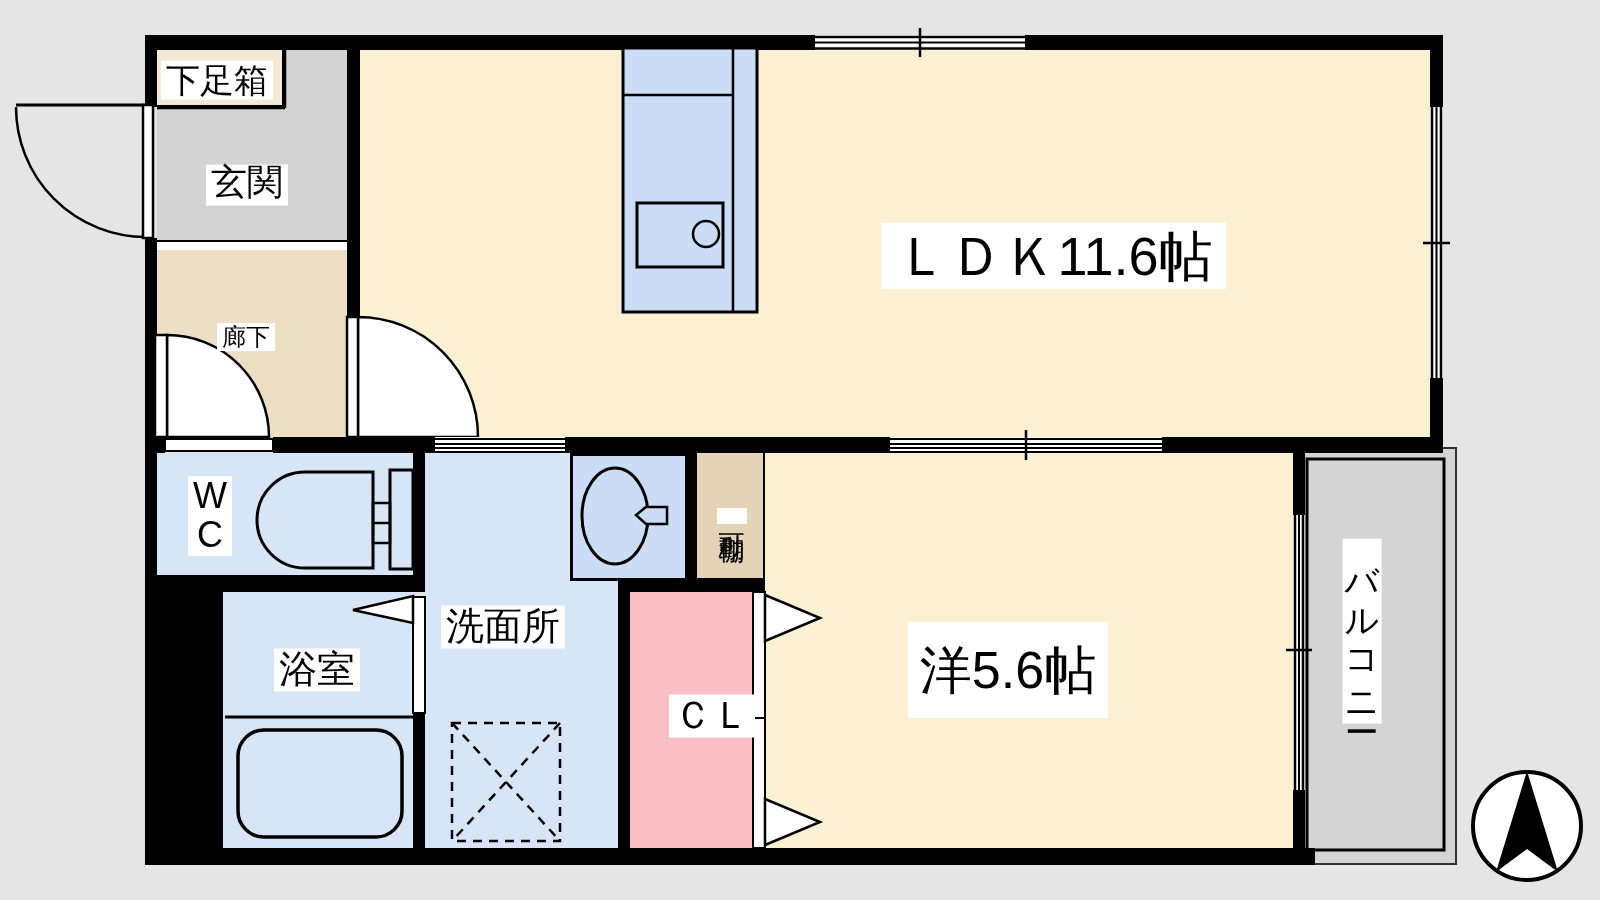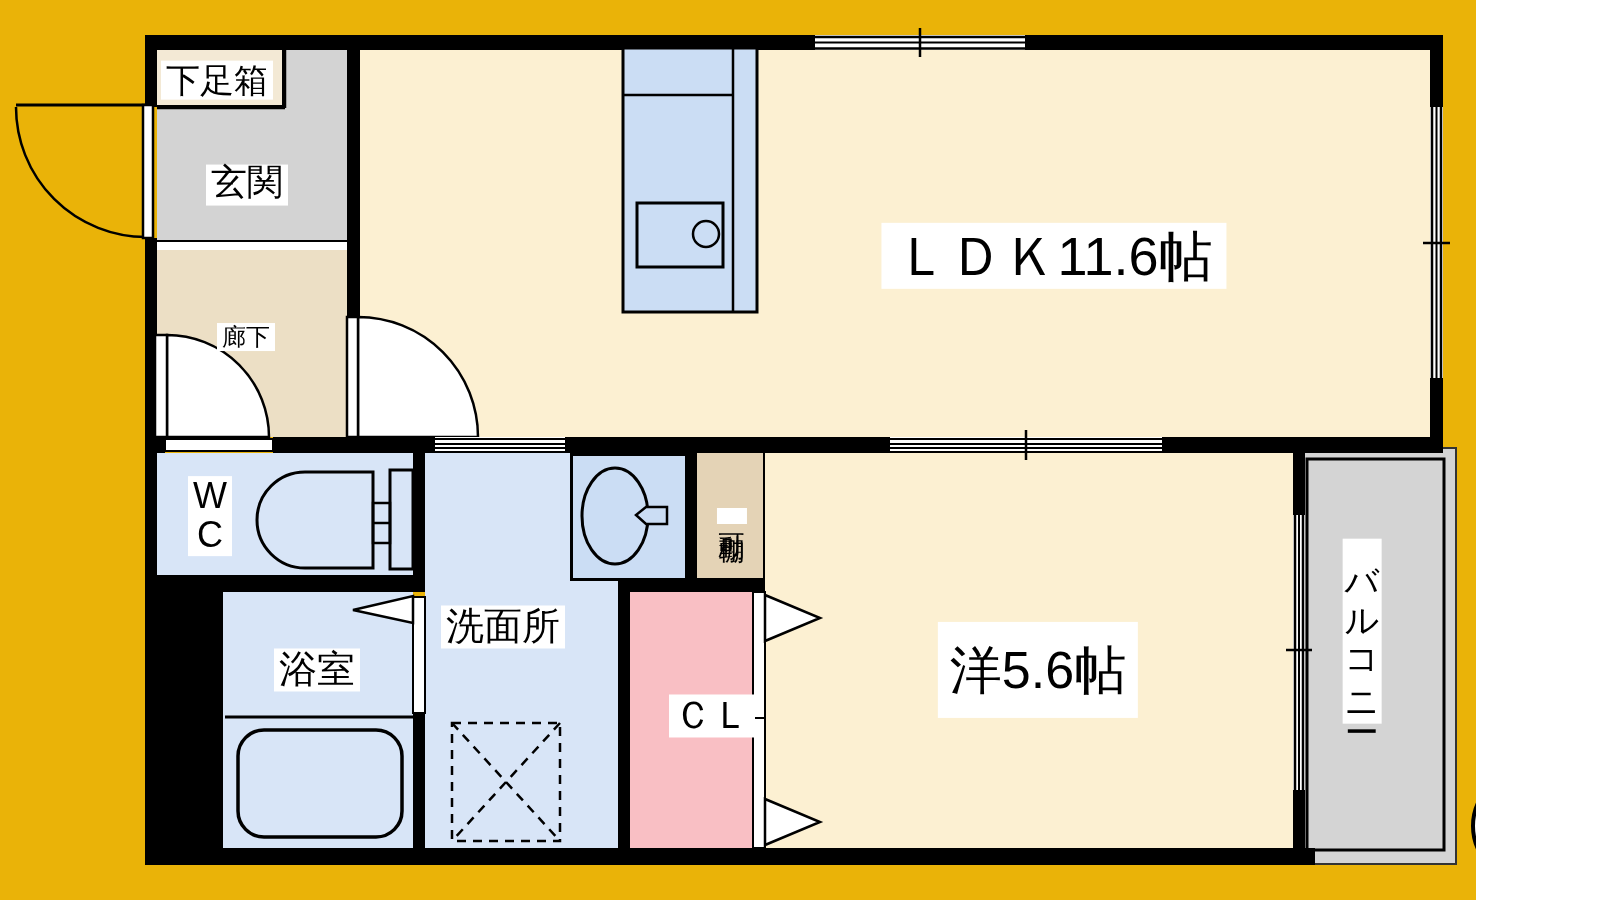--- a/index.html
+++ b/index.html
@@ -1,16 +1,16 @@
 <!DOCTYPE html>
 <html><head>
 <meta charset="utf-8">
 <style>
   html,body{margin:0;padding:0;background:#fff;}
-  .plan{position:relative;width:1476px;height:900px;background:#eab308;overflow:hidden;
+  .plan{position:relative;width:1600px;height:900px;background:#e5e5e5;overflow:hidden;
         font-family:"Liberation Sans","DejaVu Sans",sans-serif;}
   .floor{position:absolute;}
   .wall{position:absolute;background:#000;}
   svg.overlay{position:absolute;left:0;top:0;width:1600px;height:900px;pointer-events:none;}
   .lbl{position:absolute;transform:translate(-50%,-50%);background:#fff;color:#000;
        padding:1px 5px;white-space:nowrap;line-height:1.08;text-align:center;z-index:40;}
   .lbl.v{writing-mode:vertical-rl;white-space:normal;padding:5px 1px;letter-spacing:4px;}
   .lbl.pre{white-space:pre-line;}
   .step{position:absolute;background:#fff;border-top:2px solid #000;border-bottom:2px solid #000;}
 </style>
@@ -174,16 +174,16 @@
   <div class="lbl" style="left:217px;top:80px;font-size:34px;">下足箱</div>
   <div class="lbl" style="left:247px;top:185px;font-size:36px;font-family:Liberation Mono, monospace;">玄関</div>
   <div class="lbl" style="left:246px;top:337px;font-size:24px;">廊下</div>
   <div class="lbl" style="left:1054px;top:256px;font-size:54px;padding:4px 14px;">ＬＤＫ11.6帖</div>
   <div class="lbl pre" style="left:210px;top:516px;font-size:36px;">W
 C</div>
   <div class="lbl" style="left:503px;top:627px;font-size:38px;text-align:right;">洗面所</div>
   <div class="lbl v" style="left:732px;top:516px;font-size:26px;letter-spacing:2px;">可動棚</div>
   <div class="lbl" style="left:317px;top:670px;font-size:38px;">浴室</div>
   <div class="lbl" style="left:712px;top:716px;font-size:38px;">ＣＬ</div>
-  <div class="lbl" style="left:1008px;top:670px;font-size:52px;padding:20px 12px;margin-left:30px;">洋5.6帖</div>
+  <div class="lbl" style="left:1008px;top:670px;font-size:52px;padding:20px 12px;">洋5.6帖</div>
   <div class="lbl v" style="left:1362px;top:631px;font-size:34px;">バルコニー</div>
 
 </div>
 
 </body></html>

